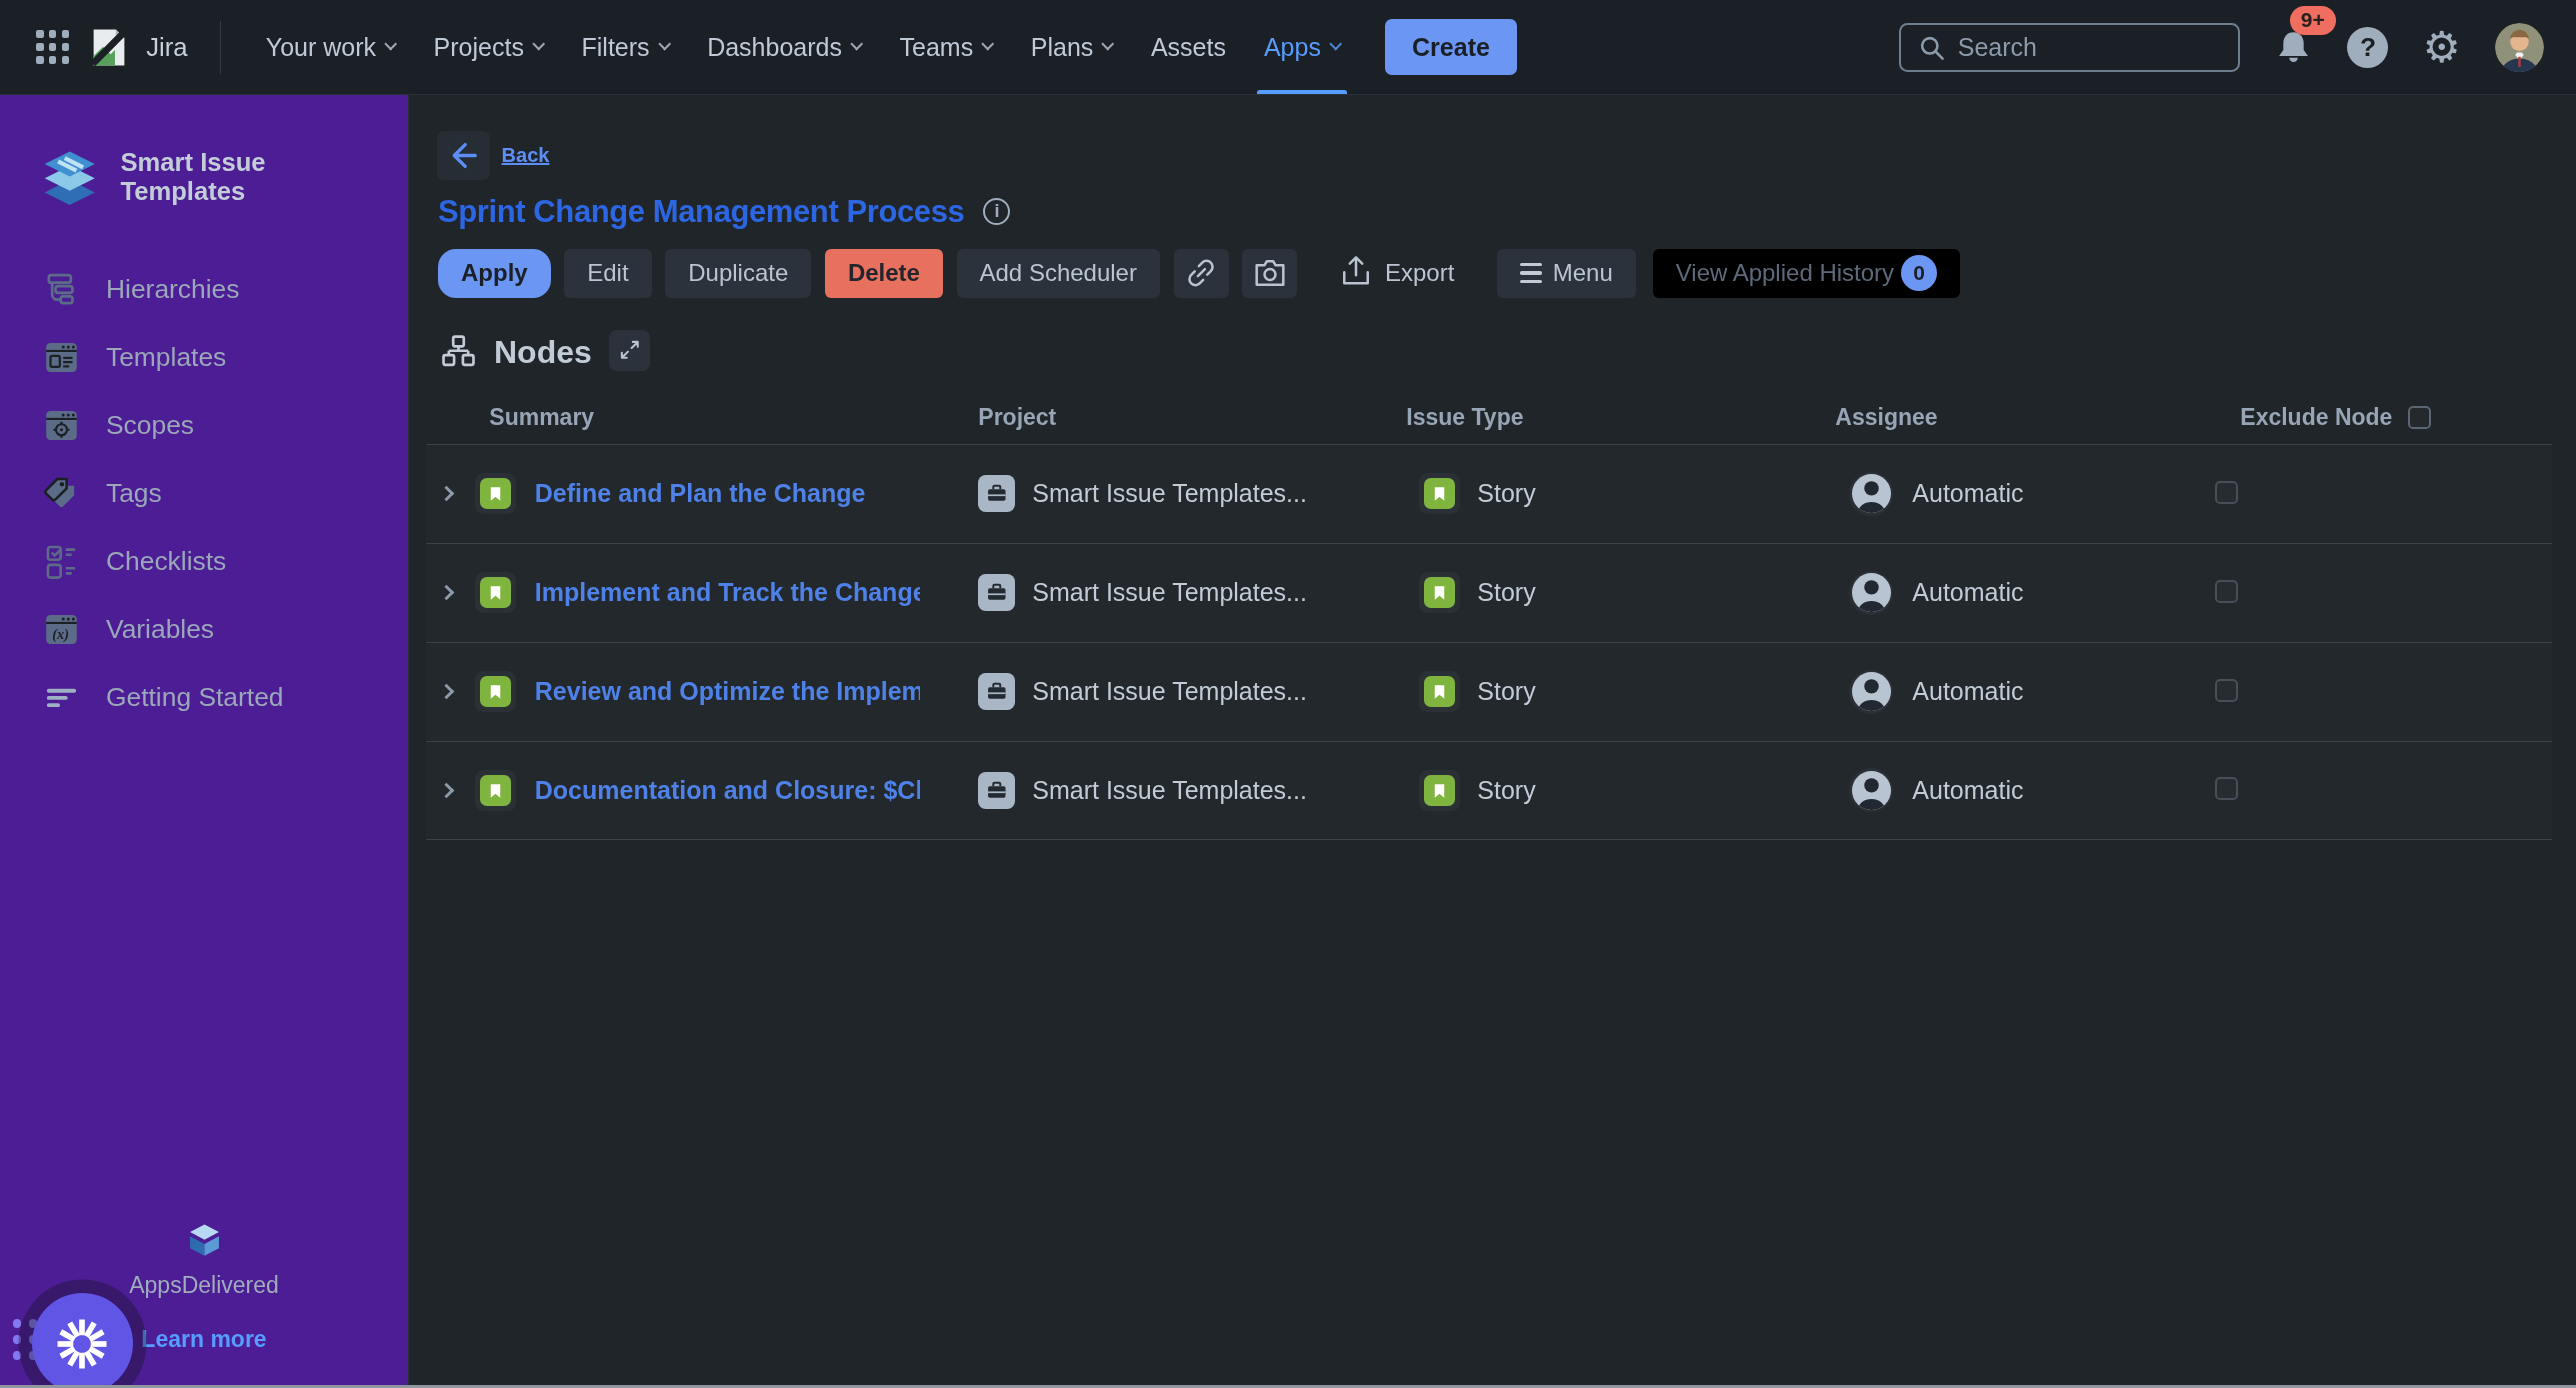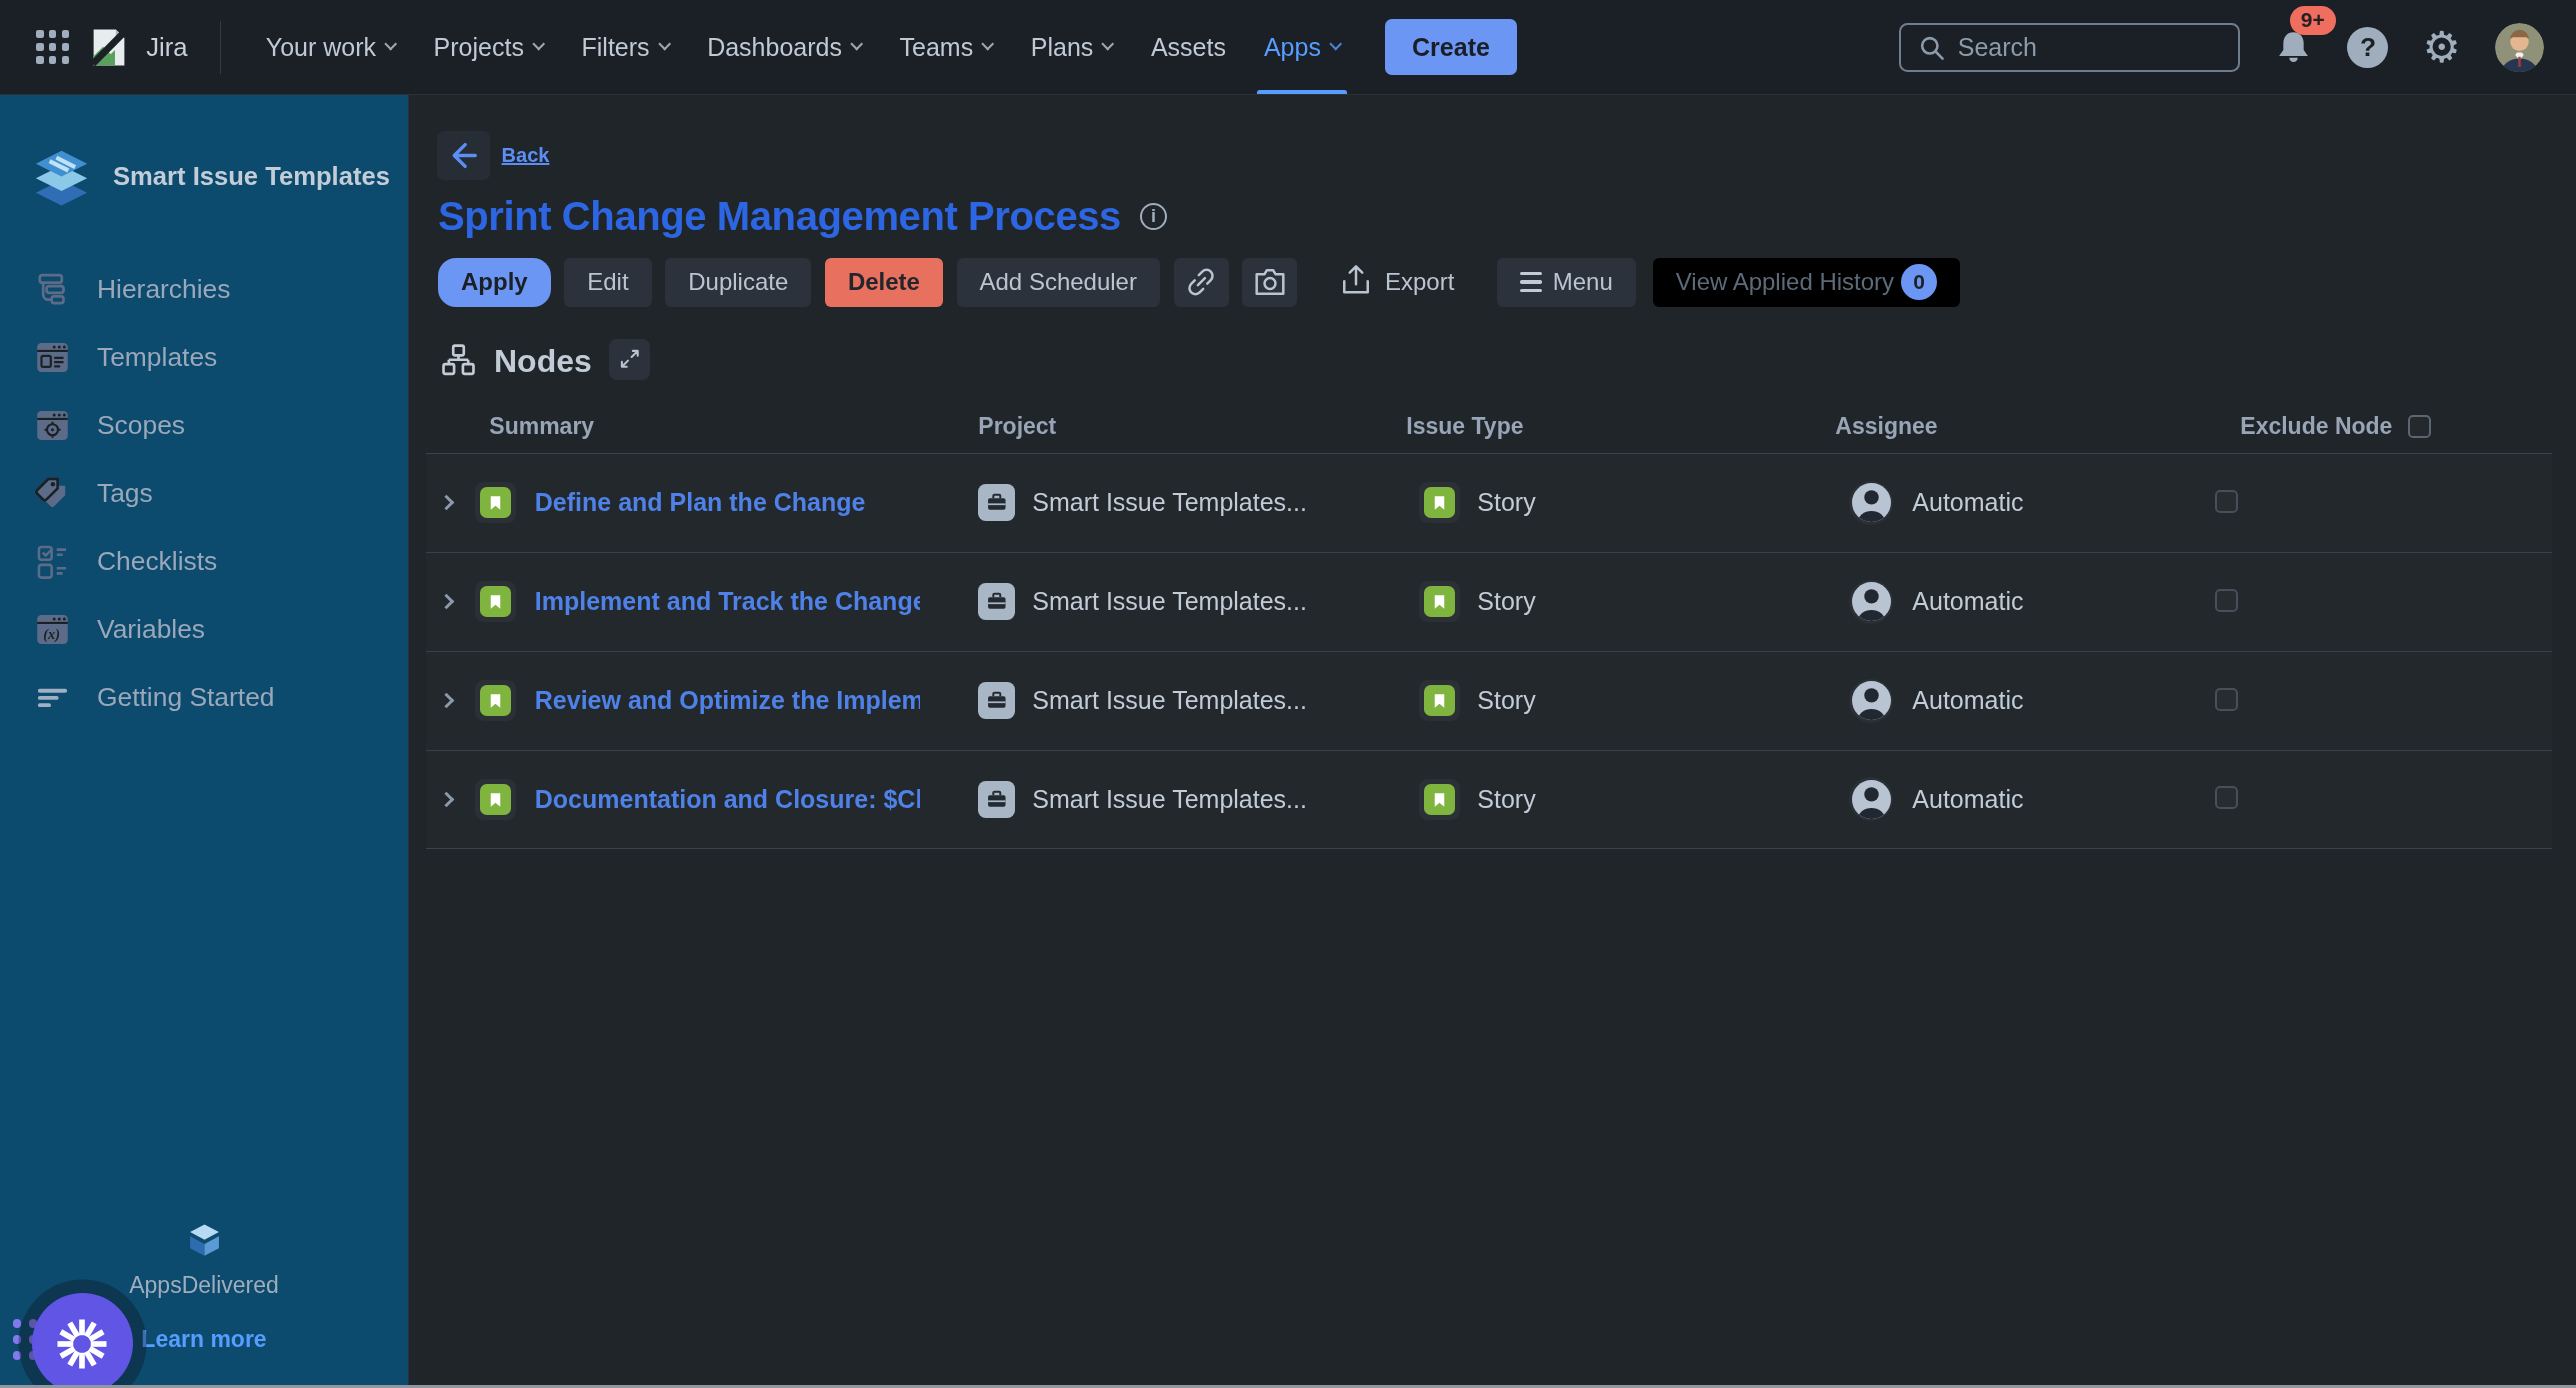--- a/index.html
+++ b/index.html
@@ -35,22 +35,22 @@
   .searchbox input::placeholder { color:#8C9BAB; }
   .bellwrap { position:relative; display:flex; }
   .notif-badge { position:absolute; top:-22px; left:15.3px; background:#ef6e60; color:#26211f;
     font-size:21px; font-weight:700; padding:2.6px 11px; border-radius:851px; }
   .help-circle { width:41px; height:41px; border-radius:50%; background:#9FADBC; color:#1c2025;
     font-size:26.4px; font-weight:700; display:flex; align-items:center; justify-content:center; }
   .gear { color:#9FADBC; font-size:43px; line-height:1; font-family:"DejaVu Sans",sans-serif; }
   .avatar { width:49px; height:49px; border-radius:50%; overflow:hidden; display:flex; }
 
   
-  .sidebar { position:absolute; top:95px; left:0; width:409px; bottom:0; background:#0c4a6e;
-    border-right:1.7px solid #2a3138; }
+  .sidebar { position:absolute; top:95px; left:0; width:409px; bottom:0; background:#4c1d95;
+    border-right:1.7px solid #2a3138;padding-left:9px; }
   .sb-logo { display:flex; align-items:center; gap:19px; padding:49px 17px 0 29px; }
   .sb-logo-title { color:#c3cdd8; font-size:25.6px; font-weight:700; }
   .sb-nav { margin-top:46px; }
   .sb-item { display:flex; align-items:center; gap:24px; height:68px; padding-left:32px;
     color:#9aa8b9; font-size:26.4px; cursor:pointer; }
   .sb-icon { width:41px; display:flex; justify-content:center; }
   .sb-footer { position:absolute; left:0; right:0; bottom:36px; display:flex; flex-direction:column;
     align-items:center; }
   .sb-brand { color:#9FADBC; font-size:23px; margin-top:12px; }
   .sb-learn { color:#579DFF; font-size:23px; font-weight:600; margin-top:27px; cursor:pointer; }
@@ -63,21 +63,21 @@
     background:#6155e6; display:flex; align-items:center; justify-content:center; z-index:50;
     box-shadow:0 0 0 13.6px rgba(16,18,26,.35); border:none; cursor:pointer; }
 
   
   .main { position:absolute; left:411px; top:95px; right:0; bottom:0; background:#20252a; }
   .back-row { margin:36px 0 0 25.6px; display:flex; align-items:center; gap:12px; cursor:pointer; width:max-content; }
   .back-tile { width:53px; height:49px; background:#262d34; border-radius:6.8px; display:flex;
     align-items:center; justify-content:center; }
   .back-label { color:#5d8ef5; font-size:20px; font-weight:600;text-decoration:underline; }
   .title-row { margin:13.6px 0 0 27px; display:flex; align-items:center; gap:19px; }
-  .page-title { font-size:40px; font-weight:700; color:#2d66e2; letter-spacing:-0.4px; }
+  .page-title { font-size:31px; font-weight:700; color:#2d66e2; letter-spacing:-0.4px; }
   .info-circle { width:27px; height:27px; border-radius:50%; border:2.1px solid #9FADBC; color:#9FADBC;
     font-size:18px; font-weight:700; display:flex; align-items:center; justify-content:center; }
 
   .actions-row { margin:19px 0 0 27px; display:flex; align-items:center; gap:13.6px; }
   .btn { height:49px; border:none; border-radius:6px; font-size:24px; font-weight:500; padding:0 23px;
     background:#2b323b; color:#bac5d1; display:inline-flex; align-items:center; gap:11px;
     font-family:inherit; cursor:pointer; white-space:nowrap; }
   .btn-apply { background:#6c96f3; color:#1b2026; font-weight:600;border-radius:18px; }
   .btn-delete { background:#e8705e; color:#22262c; font-weight:600; }
   .btn-iconic { width:55px; padding:0; justify-content:center; }

